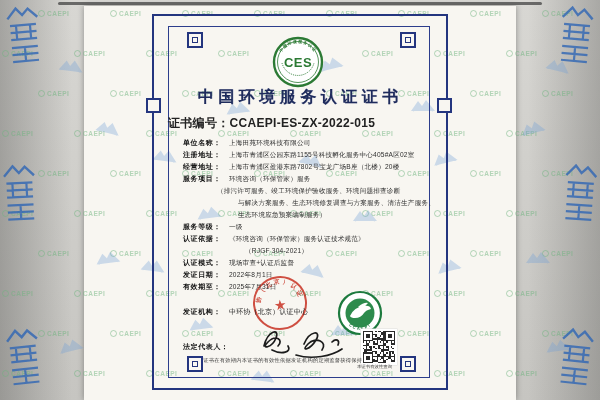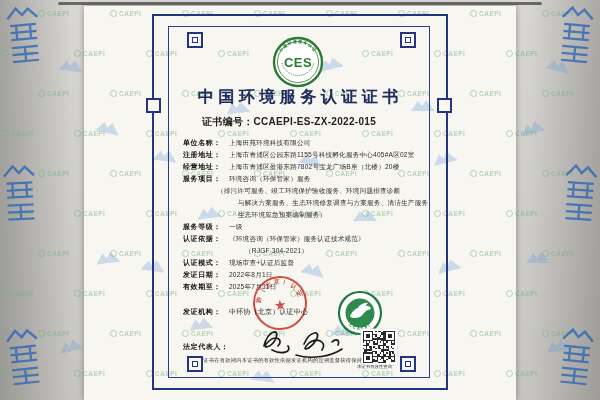--- a/index.html
+++ b/index.html
@@ -19,22 +19,22 @@
   .frame{position:absolute;z-index:3;}
   .frame-outer{left:152px;top:14px;width:292px;height:372px;border:2.5px solid #24357f;}
   .frame-inner{left:168px;top:26px;width:260px;height:350px;border:1.2px solid #2c3d8c;}
   .corner-orn{position:absolute;width:12px;height:12px;border:2px solid #24357f;z-index:3;background:rgba(255,255,255,.2);}
   .corner-orn::after{content:"";position:absolute;left:2.5px;top:2.5px;width:4px;height:4px;border:1.4px solid #24357f;}
   .side-orn{position:absolute;width:11px;height:11px;border:2.2px solid #24357f;background:#f8f6f1;z-index:3;}
   .logo{position:absolute;left:272px;top:36px;width:52px;height:52px;z-index:5;}
   .cert-title{position:absolute;left:168px;top:87px;width:260px;text-align:center;z-index:5;
          font-size:16px;font-weight:700;letter-spacing:4.5px;color:#1e2b5c;text-indent:4.5px;
          text-shadow:.4px .4px 0 rgba(120,130,170,.5);}
-  .cert-no{position:absolute;left:168px;top:115px;width:208px;text-align:right;z-index:5;
-         font-size:10px;font-weight:700;color:#222;letter-spacing:.3px;}
+  .cert-no{position:absolute;left:168px;top:115px;width:208px;text-align:left;z-index:5;
+         font-size:12px;font-weight:700;color:#222;letter-spacing:.3px;}
   .rows{position:absolute;left:183px;top:134px;width:252px;z-index:5;}
   .row{height:12px;line-height:12px;white-space:nowrap;}
   .lb{display:inline-block;width:46px;font-weight:700;font-size:7px;color:#141414;letter-spacing:.6px;}
   .vl{font-size:6.6px;color:#2e2e2e;letter-spacing:.2px;}
   .v-ind1{padding-left:34px;}.v-ind2{padding-left:55px;}.v-ind3{padding-left:62px;}
   .issuer{position:absolute;left:183px;top:303px;height:12px;line-height:12px;white-space:nowrap;z-index:5;}
   .issuer .vl{font-size:7px;color:#222;}
   .legal{position:absolute;left:183px;top:338px;height:12px;line-height:12px;z-index:5;}
   .legal .lb{width:auto;font-size:7px;}
   .seal-red{position:absolute;left:251px;top:274px;width:58px;height:58px;z-index:4;opacity:.88;mix-blend-mode:multiply;transform:rotate(-6deg);}

